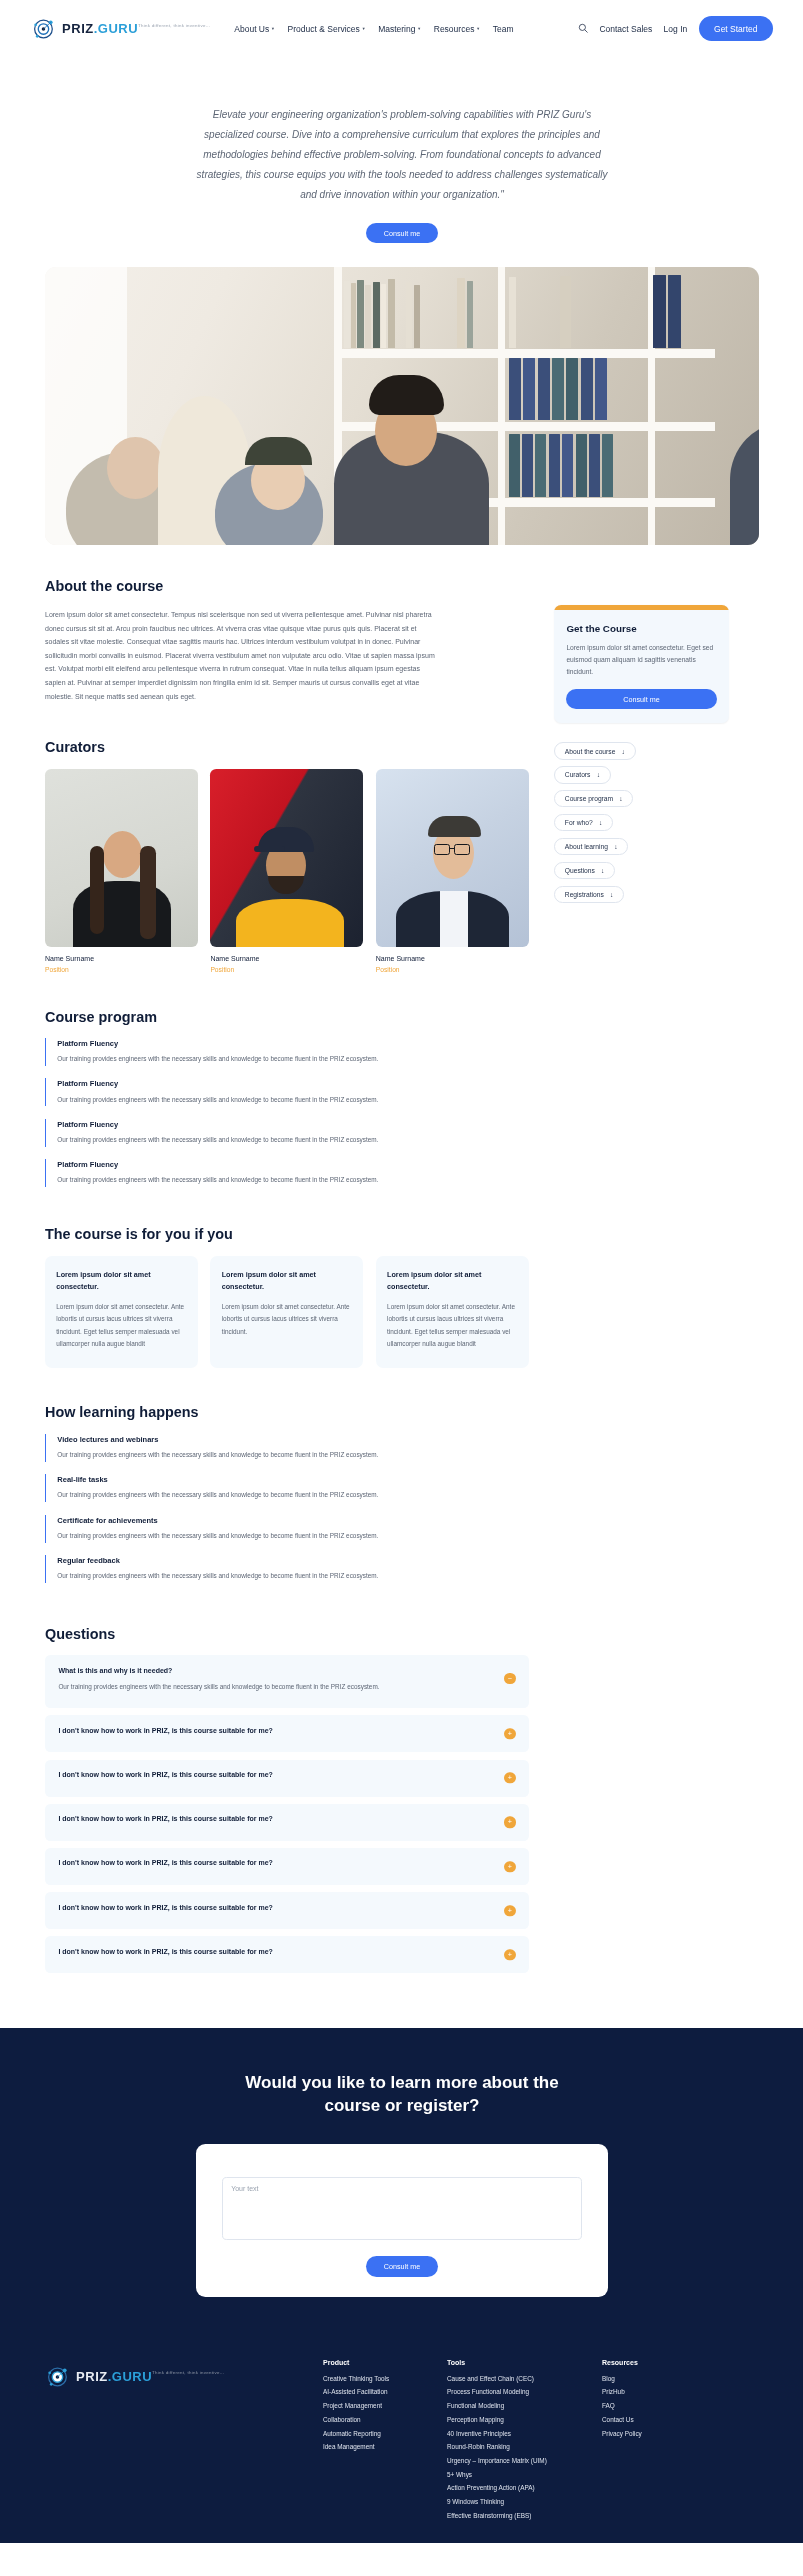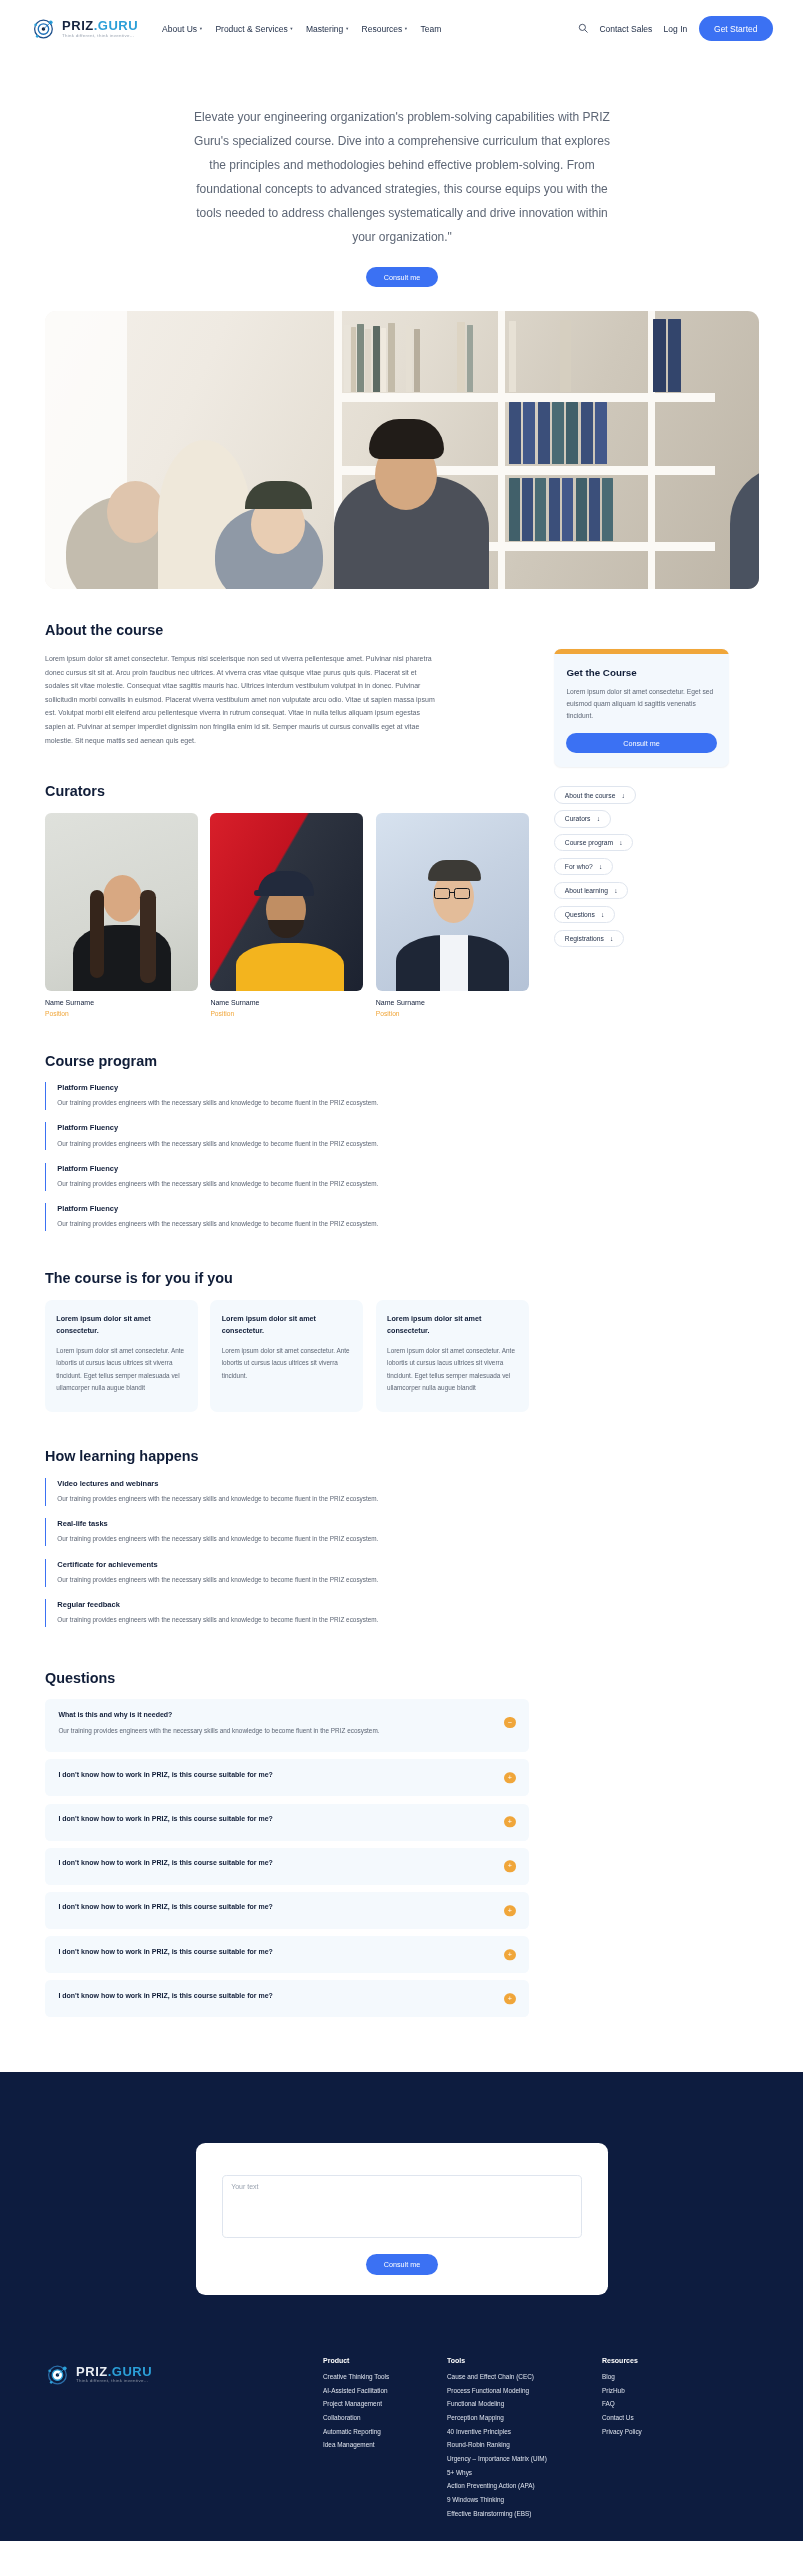--- a/index.html
+++ b/index.html
@@ -28,21 +28,21 @@
     height: 57px;
     background: #fff;
     border-radius: 17.5px 17.5px 0 0;
     display: flex;
     align-items: center;
     padding: 0 31px;
     z-index: 5;
   }
   .logo-wrap { display: flex; align-items: center; gap: 4.1px; }
   .logo-mark { width: 27px; height: 27px; position: relative; flex: none; }
-  .logo-text { display: flex; flex-direction: column; line-height: 1; }
+  .logo-text { display: flex; flex-direction: row; line-height: 1; }
   .logo-main { font-size: 13px; font-weight: 700; letter-spacing: 0.5px; }
   .logo-priz { color: #16243f; }
   .logo-guru { color: #2b9fd8; }
   .logo-tag { font-size: 4.4px; color: #9aa3b0; letter-spacing: 0.3px; margin-top: 1.5px; }
 
   .nav { display: flex; align-items: center; gap: 13.4px; margin-left: 24px; }
   .nav-item {
     font-size: 8.5px; color: #1c2a44; display: flex; align-items: center; gap: 2.6px;
     cursor: pointer; white-space: nowrap;
   }
@@ -57,22 +57,23 @@
     font-family: "Liberation Sans", sans-serif;
   }
 
   
   .hero { text-align: center; padding: 27px 155px 0; }
   .hero h1 {
     font-size: 27px; line-height: 1.12; color: #101d38; font-weight: 700;
     letter-spacing: -0.3px;
   }
   .hero p {
-    margin: 20.6px auto 0; max-width: 428px; font-size: 12px; line-height: 2.0;
+    margin: 20.6px auto 0; max-width: 428px; font-size: 10px; line-height: 2.0;
     color: #5d6675;
+    font-style: italic;
   }
   .hero .btn-consult { margin-top: 18.5px; }
   .btn-consult {
     background: #3b71f3; color: #fff; border: none; border-radius: 11.3px;
     padding: 5.7px 17.5px; font-size: 7.2px; cursor: pointer;
     font-family: "Liberation Sans", sans-serif;
   }
 
   
   .hero-img {
@@ -504,20 +505,21 @@
         <div class="anchor-pill">
           <span>Registrations</span>
           <span class="arr">↓</span>
         </div>
       </div>
     </aside>
 
   </div>
 
   <section class="cta">
+    <h2 style="max-width:319px;margin:0 auto;">Would you like to learn more about the course or register?</h2>
     <div class="cta-card">
       <textarea class="inp" placeholder="Your text" style=""></textarea>
       <button class="btn-consult">Consult me</button>
     </div>
   </section>
 
   <footer class="footer">
     <div class="footer-top">
 
       <div class="footer-brand">

